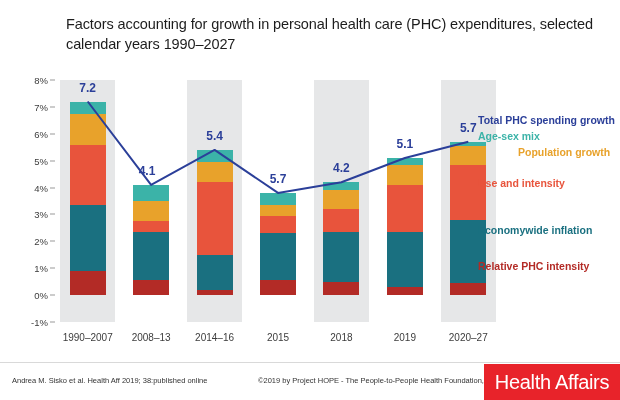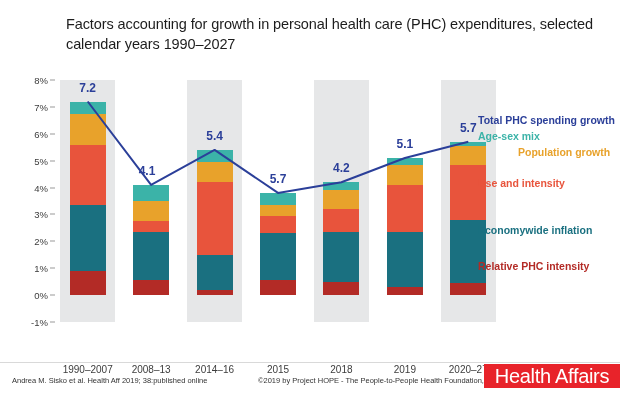--- a/index.html
+++ b/index.html
@@ -59,21 +59,20 @@
     font-size:12px;font-weight:bold;color:#2b3f99;
     white-space:nowrap;
     transform:translateX(-50%);
     text-align:right;
   }
   .xlabel{
     position:absolute;
     font-size:10px;color:#3c3c3c;
     text-align:center;white-space:nowrap;
     transform:translateX(-50%);
-    margin-top:32px;
   }
 
   svg.lineoverlay{position:absolute;left:0;top:0;overflow:visible;pointer-events:none;}
 
   
   .legend{position:absolute;left:478px;top:114px;width:140px;}
   .legend-item{
     position:absolute;left:0;
     font-size:10.5px;font-weight:bold;
     white-space:nowrap;
@@ -85,21 +84,21 @@
   }
   .src{
     position:absolute;left:12px;top:376px;
     font-size:7.5px;color:#333;white-space:nowrap;
   }
   .copy{
     position:absolute;left:258px;top:376px;
     font-size:7.5px;color:#333;white-space:nowrap;
   }
   .ha-logo{
-    position:absolute;left:484px;top:364px;width:136px;height:24px;
+    position:absolute;left:484px;top:364px;width:136px;height:36px;
     background:#e8232a;
     color:#fff;
     font-size:20px;
     font-family:"Liberation Sans",sans-serif;
     display:flex;align-items:center;justify-content:center;
     letter-spacing:-0.3px;
   }
 </style>
 </head>
 <body>

